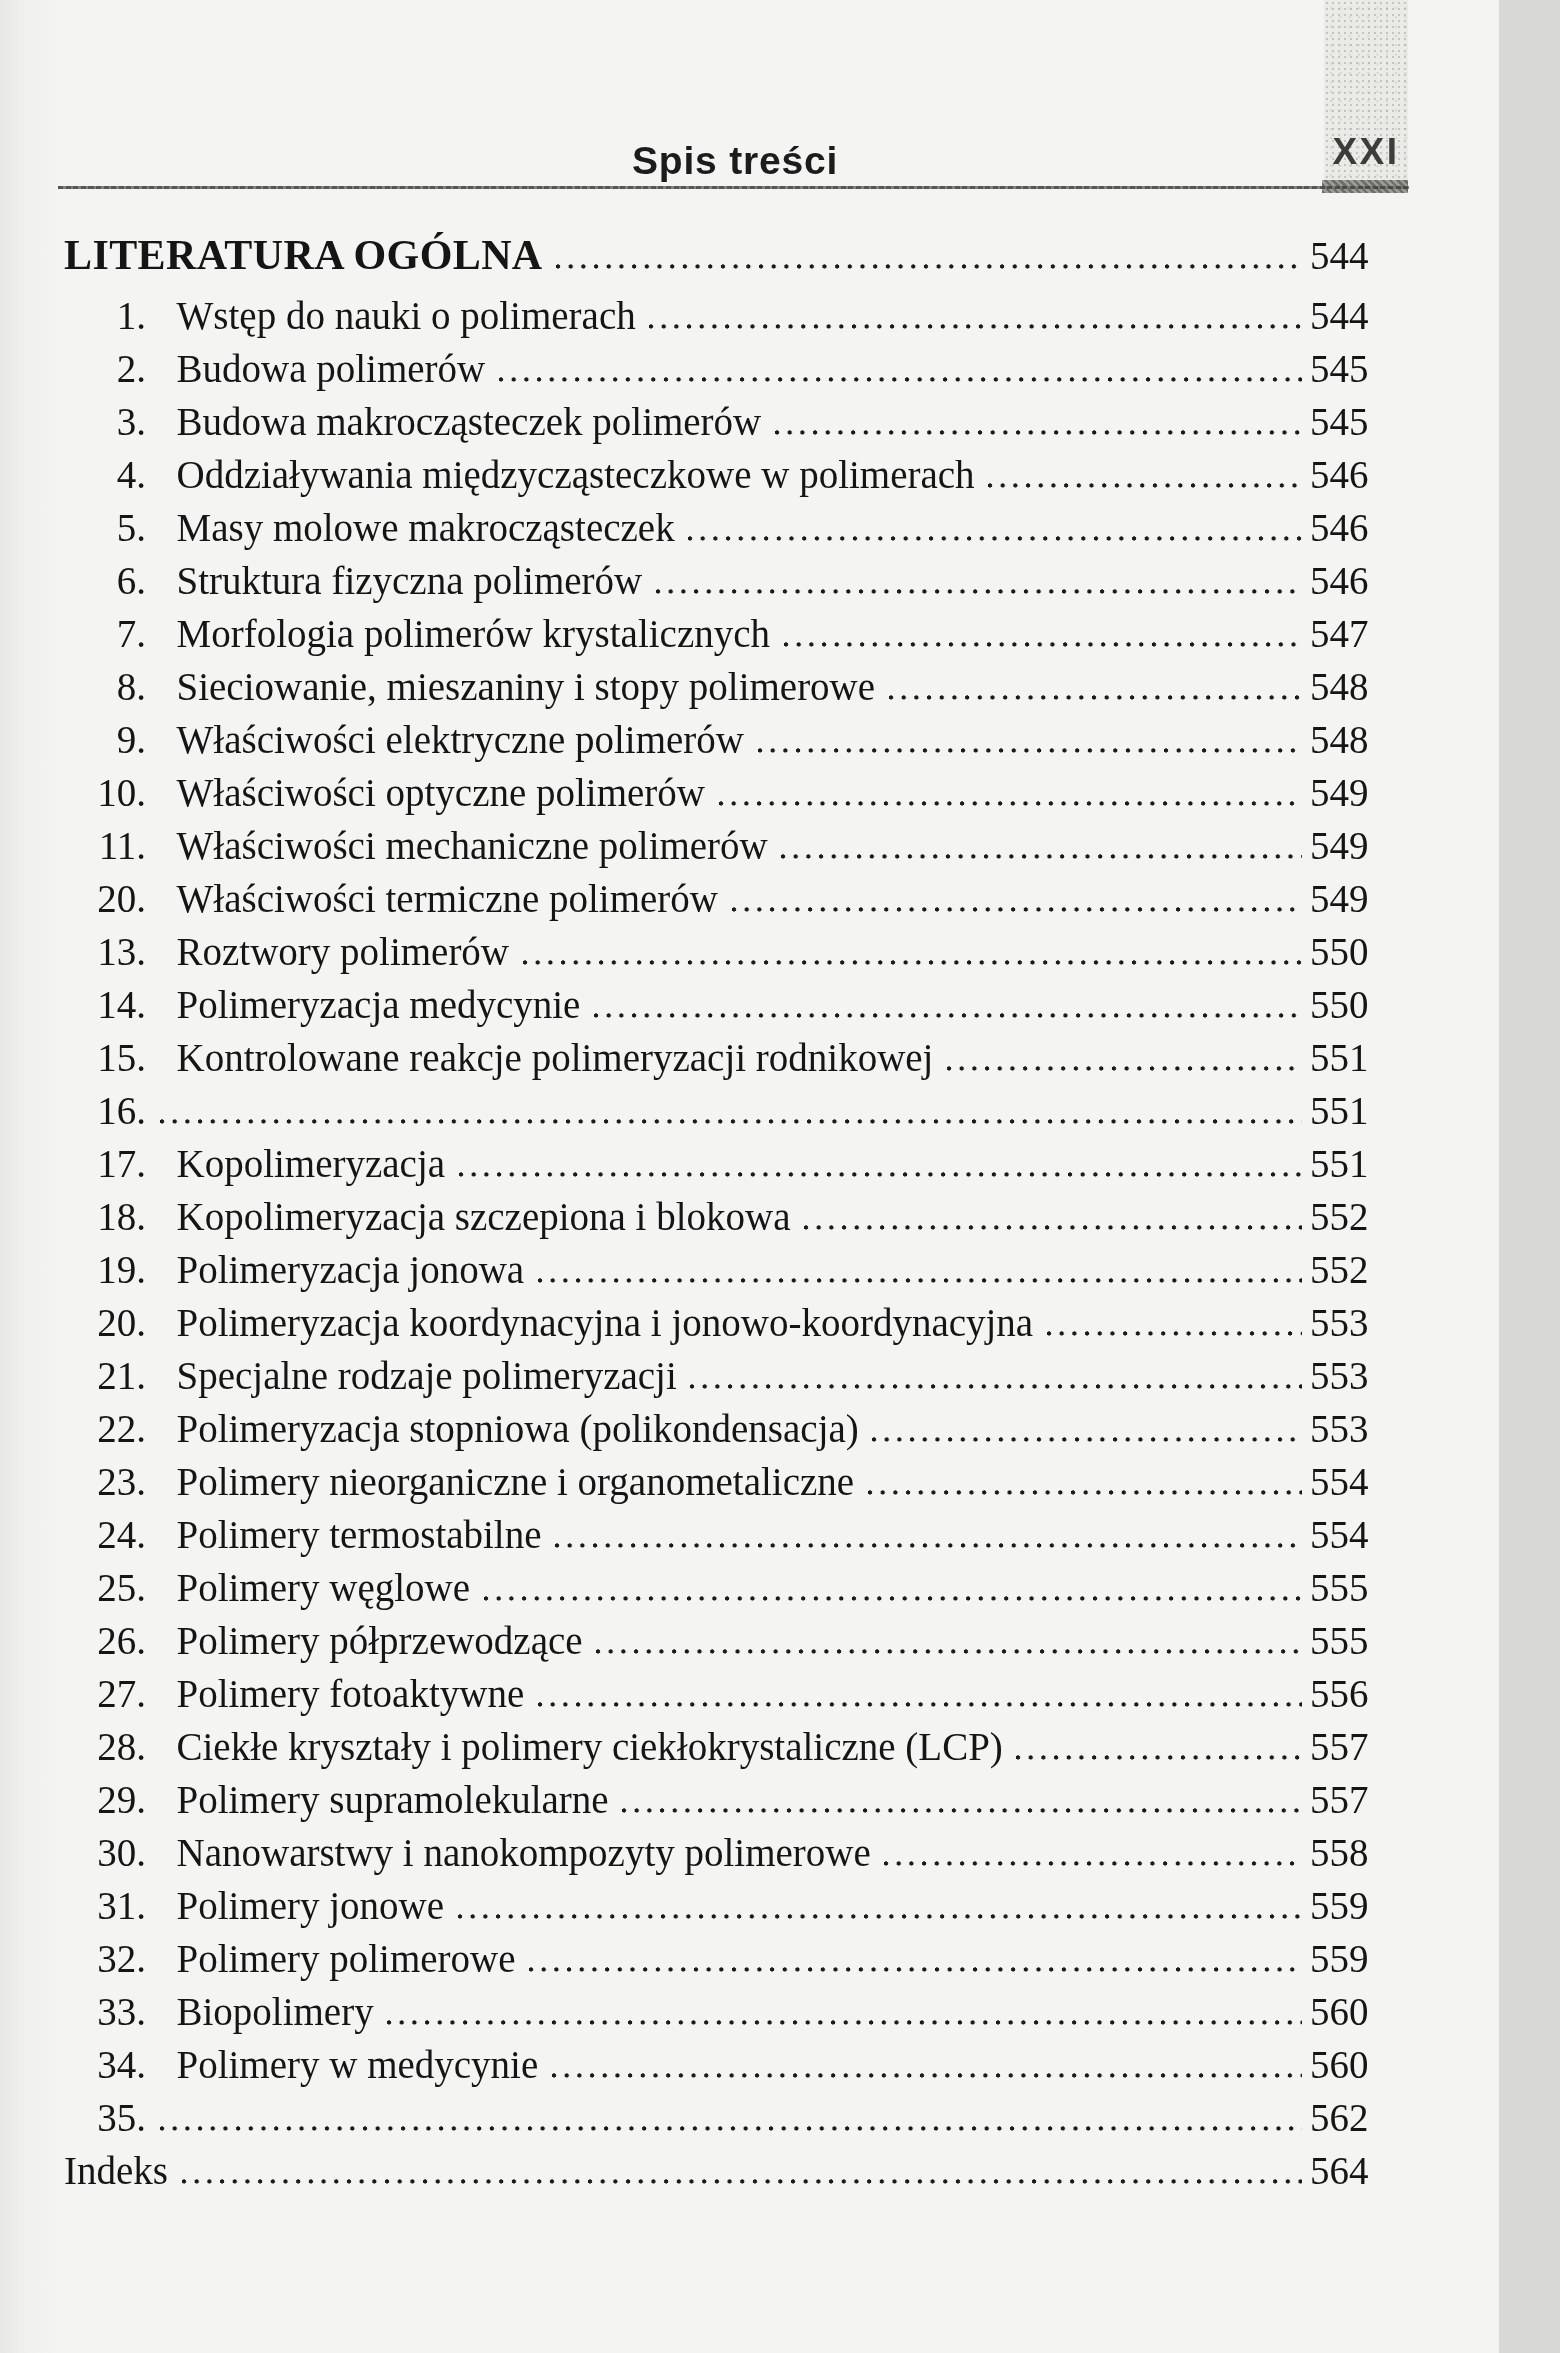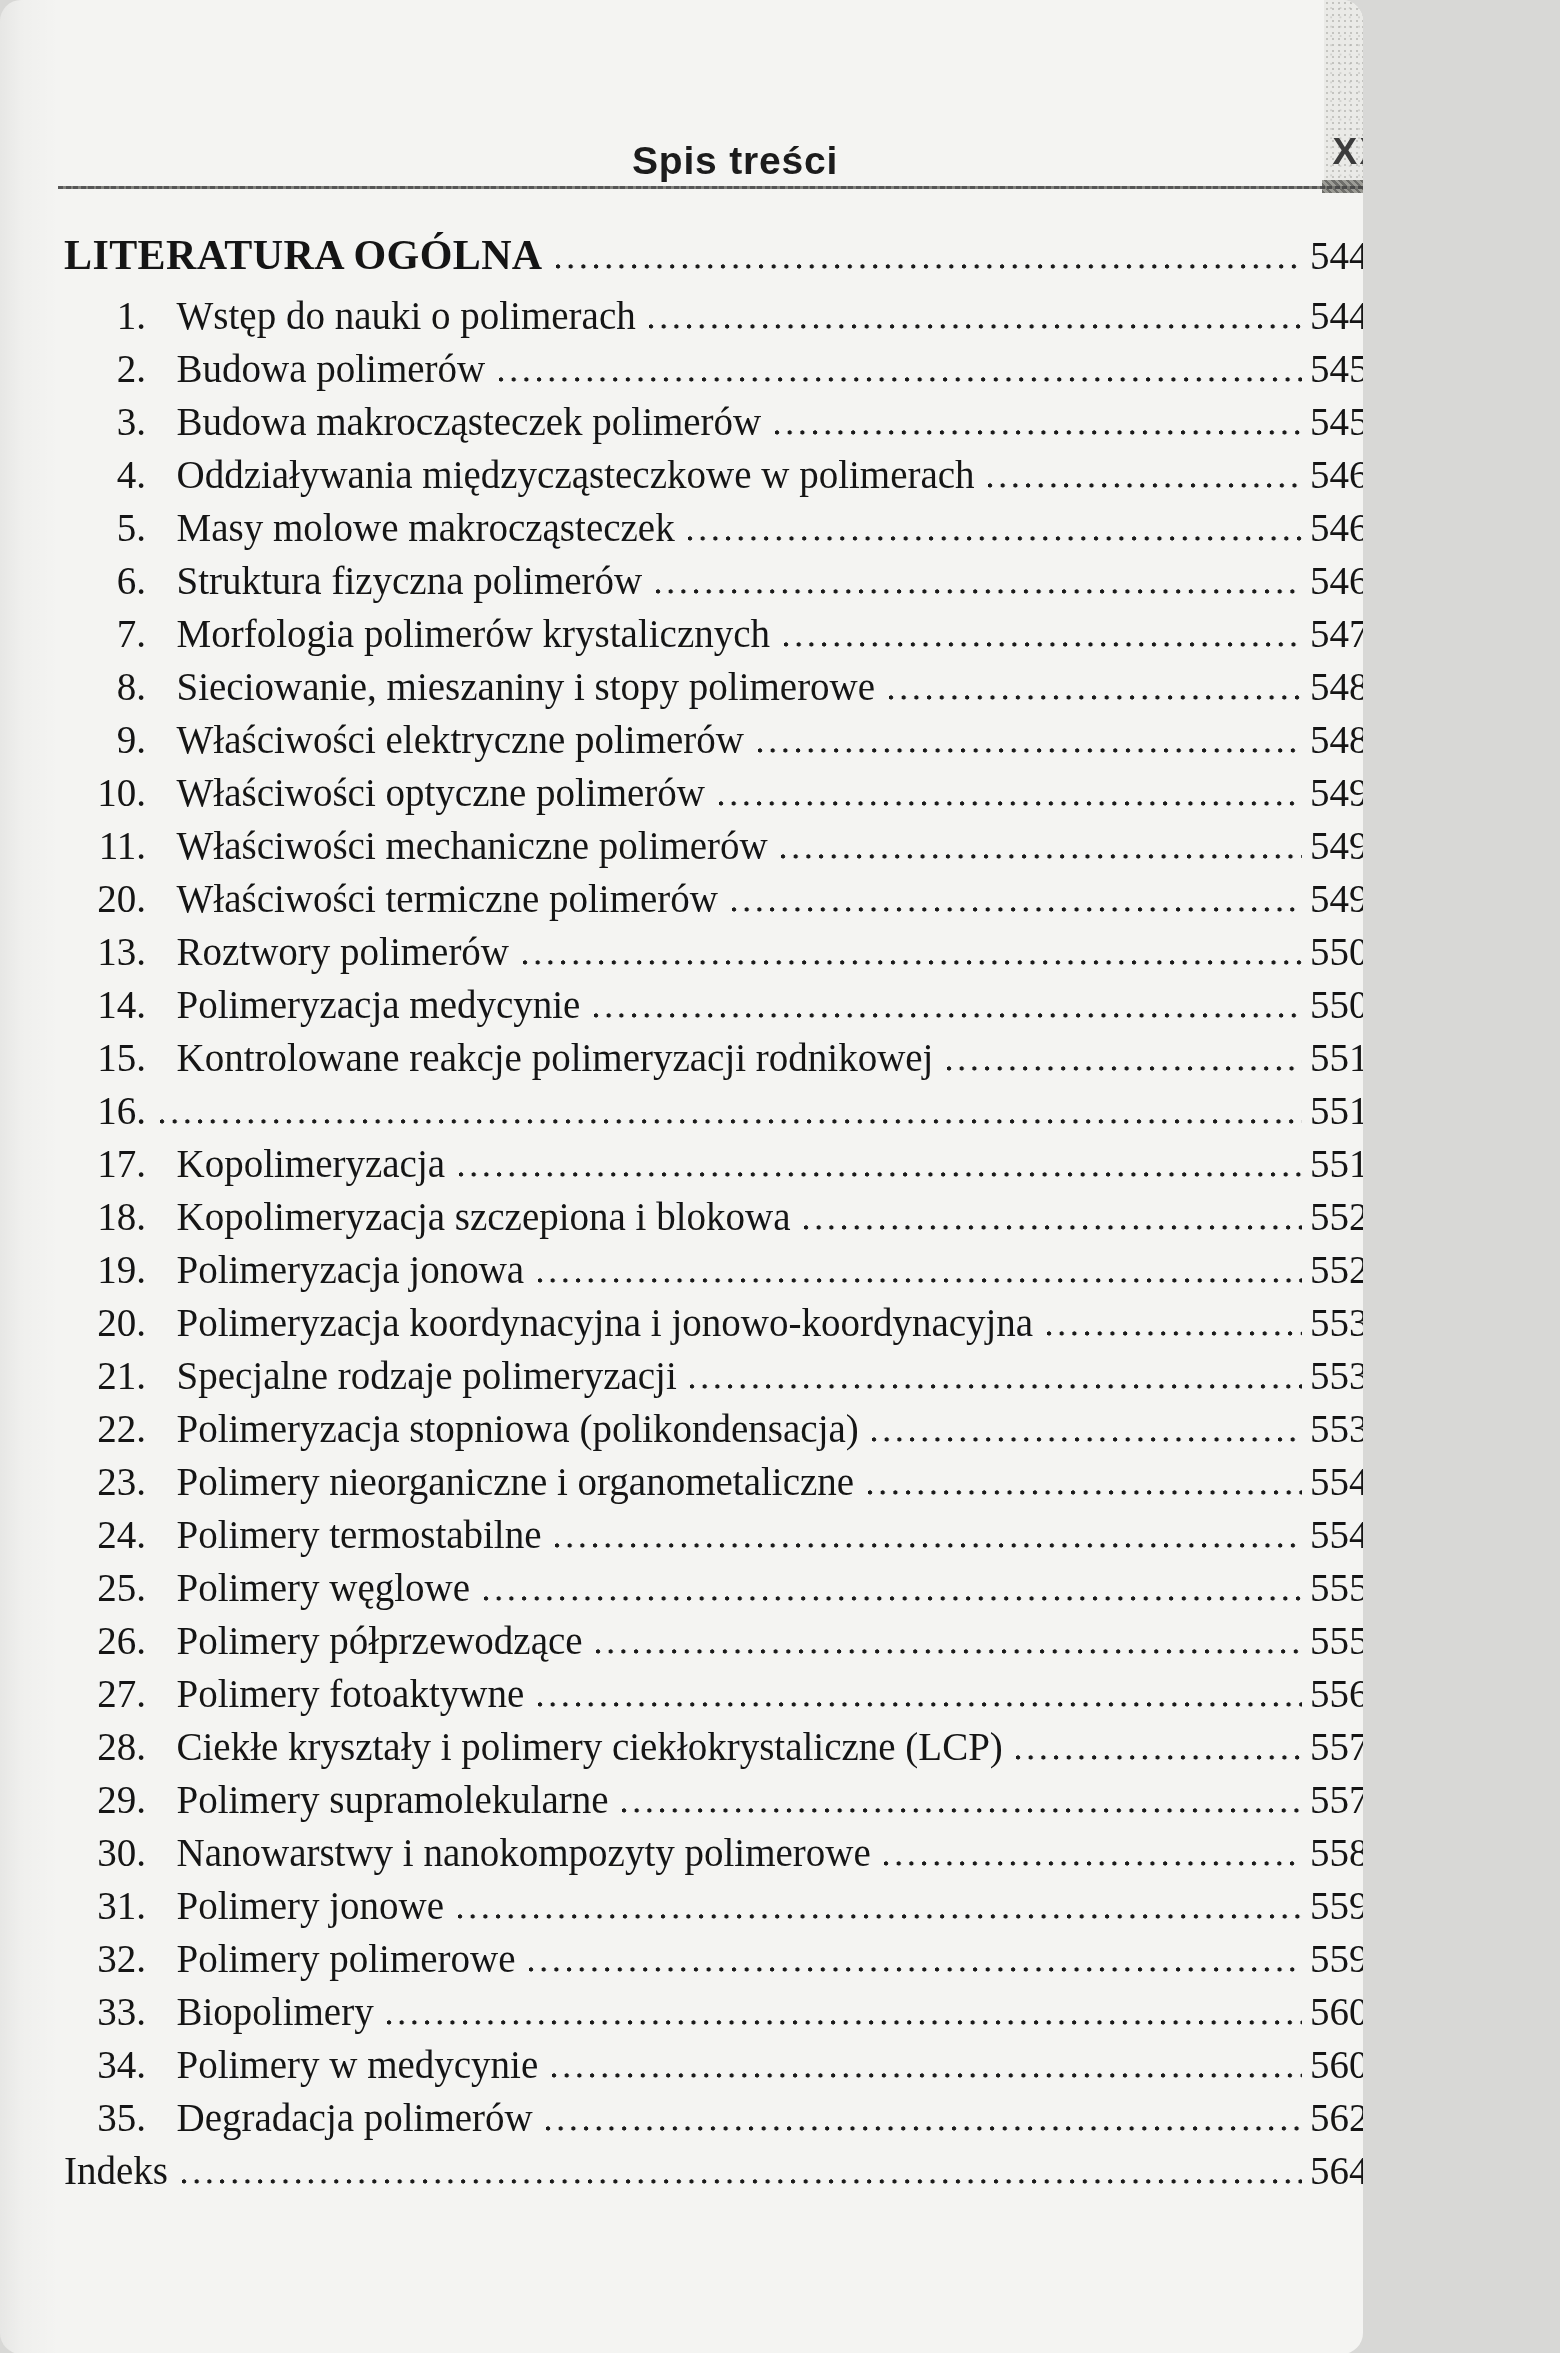--- a/index.html
+++ b/index.html
@@ -1,23 +1,22 @@
 <!DOCTYPE html>
 <html style="font-size:13.6px"><head>
 <meta charset="utf-8">
 <style>
   html,body { margin:0; padding:0; background:#d8d8d6; }
   .page {
     position:relative;
-    width:1363px; height:2354px;
+    width:1499px; height:2354px;
     background:#f4f4f2;
     font-family:"Liberation Serif", serif;
     color:#151515;
     overflow:hidden;
-    border-radius:21px;
   }
   
   .page::before{
     content:""; position:absolute; inset:0;
     background:linear-gradient(90deg, rgba(0,0,0,.055) 0px, rgba(0,0,0,.02) 22px, rgba(0,0,0,0) 59px);
     pointer-events:none;
   }
   .header-title{
     position:absolute; left:735px; top:141px; transform:translateX(-50%);
     font-family:"Liberation Sans", sans-serif;
@@ -328,21 +327,20 @@
 
   <div class="row">
     <span class="num">34.</span>
     <span class="label">Polimery w medycynie</span>
     <span class="leader"></span>
     <span class="pageno">560</span>
   </div>
 
   <div class="row">
     <span class="num">35.</span>
-    <span class="label">Degradacja polimerów</span>
     <span class="leader"></span>
     <span class="pageno">562</span>
   </div>
 </div>
 
     <div class="row tail">
       <span class="label">Indeks</span>
       <span class="leader"></span>
       <span class="pageno">564</span>
     </div>

